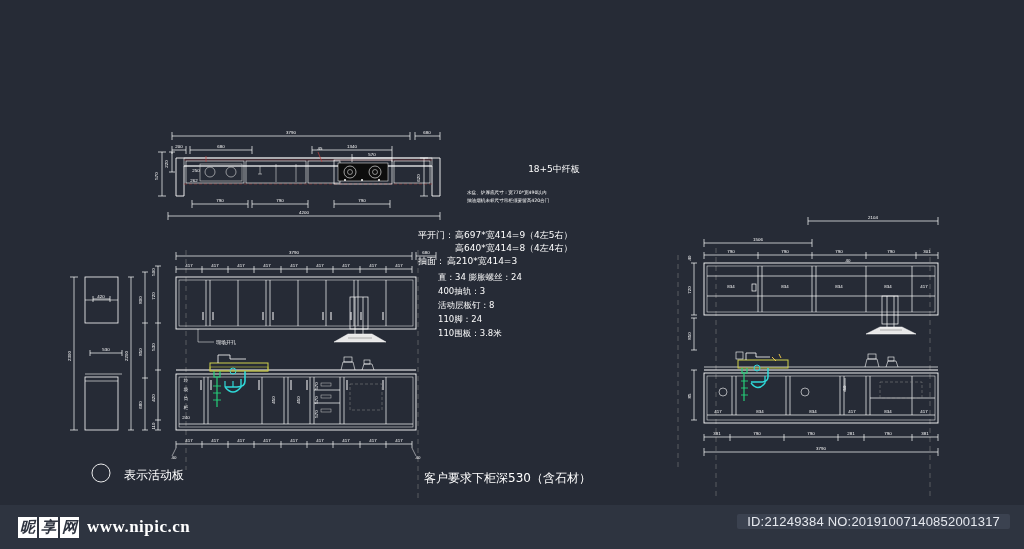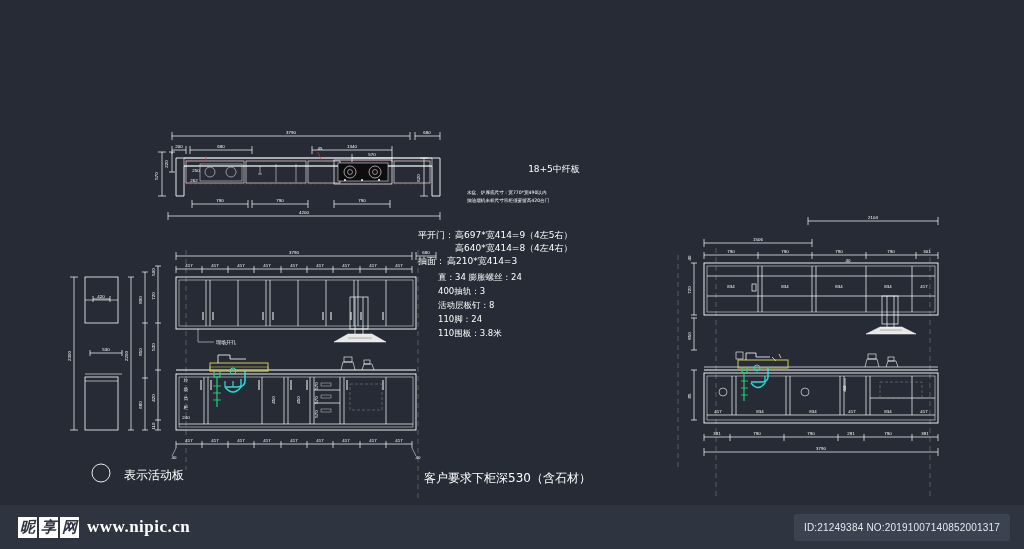--- a/index.html
+++ b/index.html
@@ -6,22 +6,22 @@
   body{width:1024px;height:549px;overflow:hidden;font-family:"Liberation Sans",sans-serif;}
   #stage{position:relative;width:1024px;height:549px;background:#262b36;}
   .cad{position:absolute;inset:0;}
   svg{display:block;}
   .footer{position:absolute;left:0;bottom:0;width:1024px;height:44px;background:#2e3440;display:flex;align-items:center;}
   .wm{display:flex;align-items:center;gap:8px;margin-left:18px;}
   .wm-logo{display:flex;gap:2px;}
   .wm-logo span{display:inline-block;background:#fff;color:#2e3440;font-weight:bold;font-size:15px;line-height:19px;
      padding:1px 2px;font-family:"DejaVu Sans",sans-serif;font-style:italic;}
   .wm-url{color:#fff;font-weight:bold;font-size:17px;letter-spacing:.5px;font-family:"Liberation Serif",serif;}
-  .idbox{position:absolute;right:14px;top:9px;background:#3b4250;color:#e6e9ef;font-size:10px;
-     padding:8px 10px;border-radius:2px;letter-spacing:.2px;}
+  .idbox{position:absolute;right:14px;top:9px;background:#3b4250;color:#e6e9ef;font-size:13px;
+     padding:0 10px;border-radius:2px;letter-spacing:.2px;}
   .dim{fill:#ffffff;font-size:4.4px;font-family:"Liberation Sans",sans-serif;}
   .cn{fill:#ffffff;font-family:"DejaVu Sans",sans-serif;}
 </style>
 </head>
 <body>
 
 <div id="stage">
 
   <svg class="cad" width="1024" height="549" viewBox="0 0 1024 549">
     <rect x="0" y="0" width="1024" height="549" fill="#262b36"></rect>

